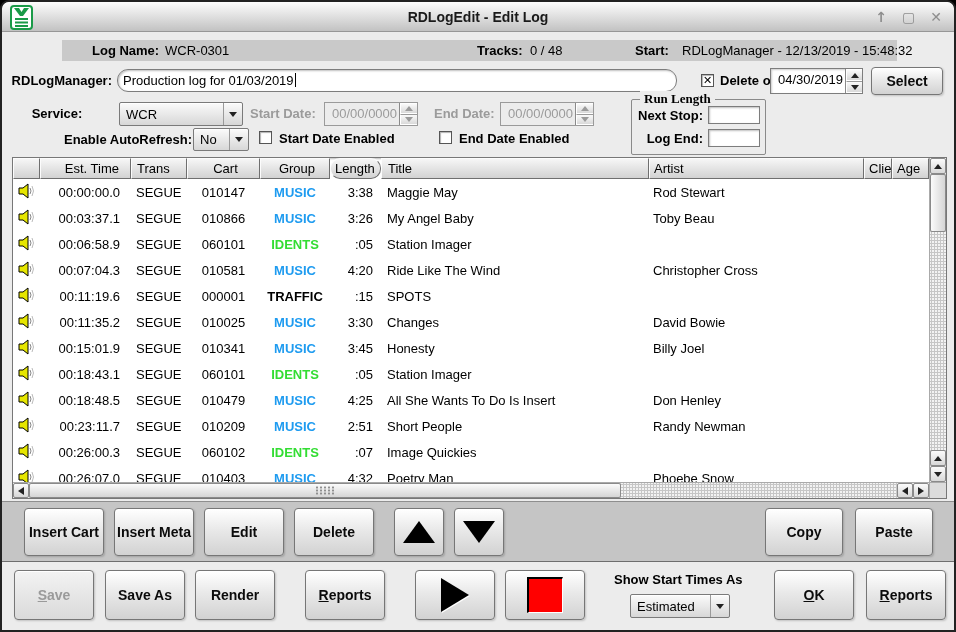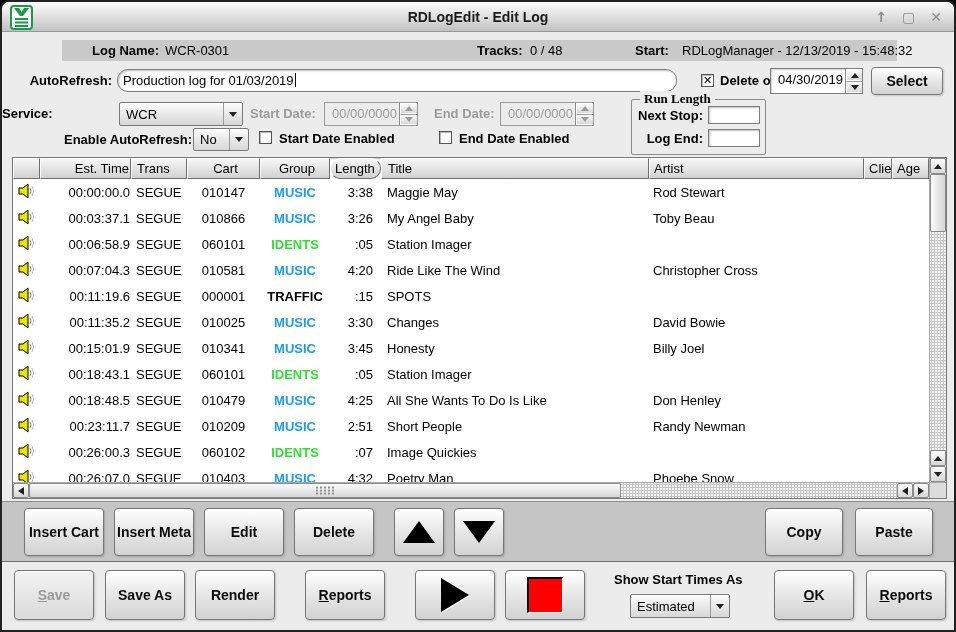--- a/index.html
+++ b/index.html
@@ -80,21 +80,21 @@
                border:1px solid #777; background:#fff; box-shadow: inset 1px 1px 2px rgba(0,0,0,.25);
                display:flex; flex-wrap:wrap; overflow:hidden; }
   .grid-zone { width:916px; }
   .thead { display:flex; height:21px; }
   .hcell { background:linear-gradient(#f6f6f6,#d2d2d2); border:1px solid;
            border-color:#fcfcfc #6f6f6f #6f6f6f #fcfcfc; padding:2px 0 0 4px; font-size:13px;
            overflow:hidden; white-space:nowrap; flex-shrink:0; }
   .tbody { height:303px; overflow:hidden; background:#fff; }
   .trow { display:flex; height:26px; align-items:center; }
   .cell { overflow:hidden; white-space:nowrap; flex-shrink:0; }
-  .col-icon{width:27px; text-align:center;} .col-time{width:91px; text-align:right; padding-right:1px;}
+  .col-icon{width:27px; text-align:center;} .col-time{width:91px; text-align:right; padding-right:11px;}
   .col-trans{width:56px; padding-left:5px;} .col-cart{width:73px; text-align:center;}
   .col-group{width:70px; text-align:center; font-weight:bold;} .col-length{width:51px; text-align:right; padding-right:8px;border-radius:10px;}
   .col-title{width:268px; padding-left:6px;} .col-artist{width:215px; padding-left:4px;}
   .col-client{width:28px; padding-left:4px;} .col-age{width:17px; flex:1; min-width:0;}
 
   
   .vscroll { width:17px; height:324px; background:#f3f3f3;
              background-image:radial-gradient(circle,#c6c6c6 1px,transparent 1.2px);
              background-size:3px 3px; border-left:1px solid #aaa;
              display:flex; flex-direction:column; }
@@ -155,41 +155,41 @@
 
   <div class="info-strip">
     <span class="lbl" style="left:30px">Log Name:</span>
     <span style="left:103px">WCR-0301</span>
     <span class="lbl" style="left:415px">Tracks:</span>
     <span style="left:468px">0 / 48</span>
     <span class="lbl" style="left:573px">Start:</span>
     <span style="left:620px">RDLogManager - 12/13/2019 - 15:48:32</span>
   </div>
 
-  <div class="abs lbl" style="left:0; top:71px; width:110px; text-align:right;">AutoRefresh:</div>
+  <div class="abs lbl" style="left:0; top:71px; width:110px; text-align:right;">RDLogManager:</div>
   <div class="abs sunken text-input" style="left:115px; top:67px; width:560px; height:23px;border-radius:11px;"><span>Production log for 01/03/2019</span><span class="caret"></span></div>
 
   <div class="abs checkbox checked" style="left:699px; top:72px;"></div>
   <div class="abs lbl" style="left:718px; top:71px;">Delete on</div>
   <div class="abs spinbox" style="left:768px; top:66px; width:93px; height:26px;">
     <span class="sval">04/30/2019</span>
     <span class="spinbuttons">
       <div>
           <span class="tri-up-s"></span>
         </div>
       <div>
           <span class="tri-down"></span>
         </div>
     </span>
   </div>
   <div class="abs btn" style="left:869px; top:65px; width:72px; height:28px;">
     <span class="btn-label">Select</span>
   </div>
 
-  <div class="abs lbl" style="left:0; top:104px; width:110px; text-align:left;">Service:</div>
+  <div class="abs lbl" style="left:0; top:104px; width:110px; text-align:center;">Service:</div>
   <div class="abs combo" style="left:117px; top:100px; width:124px; height:24px;">
     <span class="val">WCR</span>
     <span class="arrow-box">
         <span class="tri-down"></span>
       </span>
   </div>
 
   <div class="abs lbl dis-lbl" style="left:248px; top:104px;">Start Date:</div>
   <div class="abs spinbox disabled" style="left:322px; top:100px; width:94px; height:24px;">
     <span class="sval">00/00/0000</span>
@@ -401,21 +401,21 @@
           <polygon points="1,5 5,5 10,1 10,15 5,11 1,11" fill="#E6E600" stroke="#000" stroke-width="1"></polygon>
           <path d="M12 5 Q14 8 12 11" fill="none" stroke="#888" stroke-width="1"></path>
           <path d="M14 3 Q17 8 14 13" fill="none" stroke="#bbb" stroke-width="1"></path>
         </svg>
       </span>
       <span class="cell col-time">00:18:48.5</span>
       <span class="cell col-trans">SEGUE</span>
       <span class="cell col-cart">010479</span>
       <span class="cell col-group" style="color: rgb(30, 155, 240);">MUSIC</span>
       <span class="cell col-length">4:25</span>
-      <span class="cell col-title">All She Wants To Do Is Like</span>
+      <span class="cell col-title">All She Wants To Do Is Insert</span>
       <span class="cell col-artist">Don Henley</span>
       <span class="cell col-client"></span>
       <span class="cell col-age"></span>
     </div>
           <div class="trow">
       <span class="cell col-icon">
         <svg width="17" height="16" viewBox="0 0 17 16">
           <polygon points="1,5 5,5 10,1 10,15 5,11 1,11" fill="#E6E600" stroke="#000" stroke-width="1"></polygon>
           <path d="M12 5 Q14 8 12 11" fill="none" stroke="#888" stroke-width="1"></path>
           <path d="M14 3 Q17 8 14 13" fill="none" stroke="#bbb" stroke-width="1"></path>

